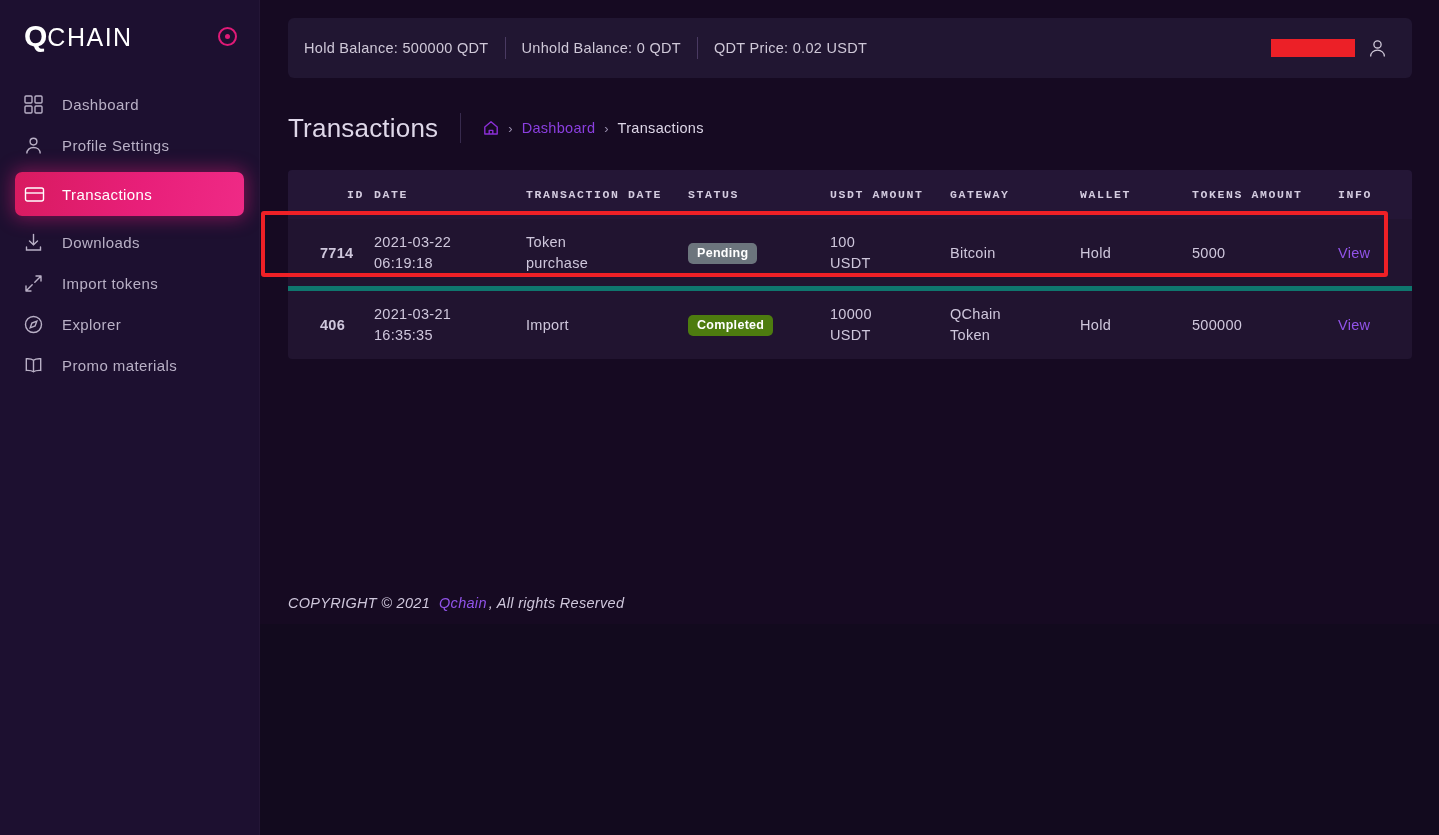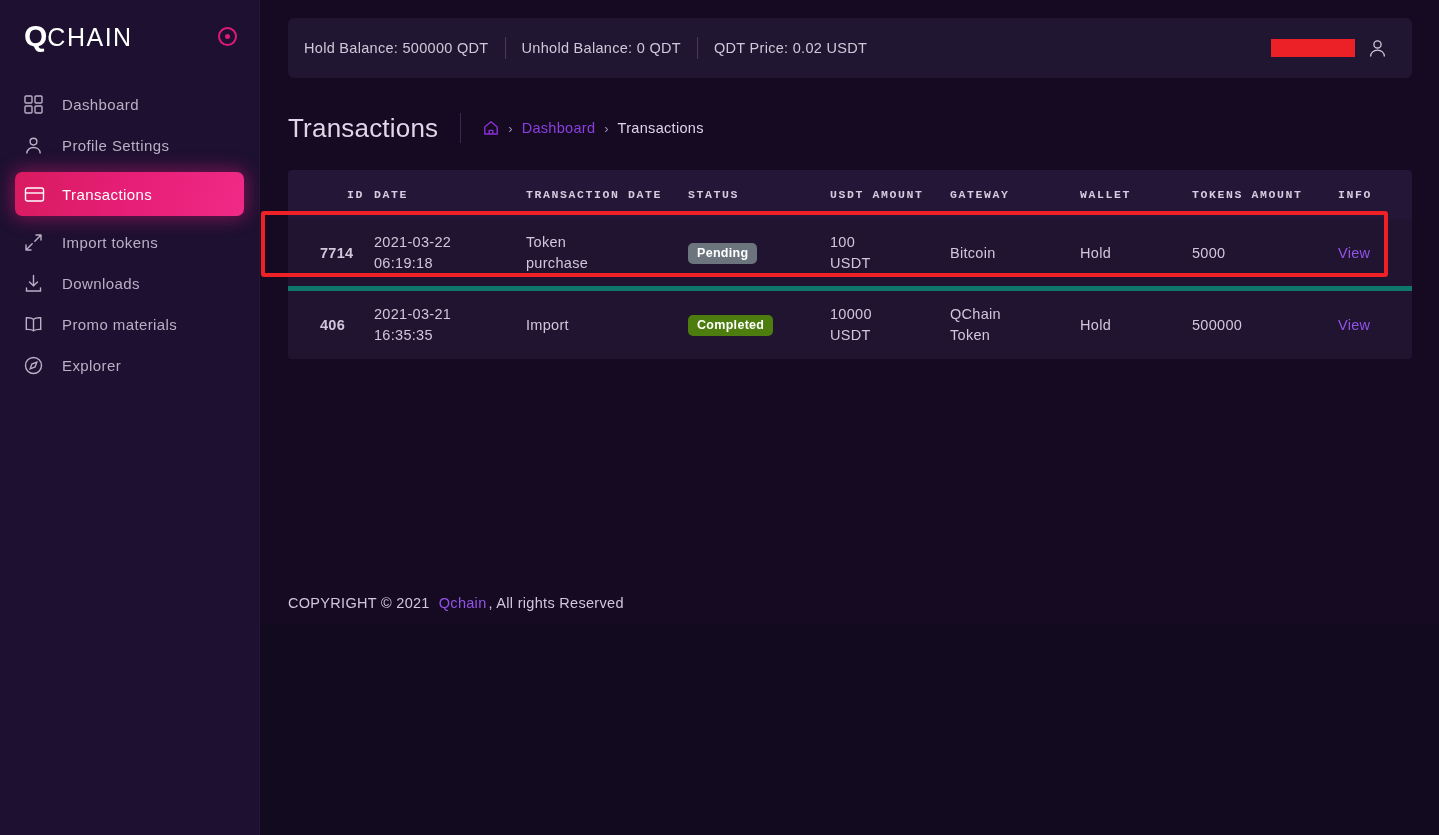--- a/index.html
+++ b/index.html
@@ -259,20 +259,21 @@
   .footer {
     position: absolute;
     left: 28px;
     bottom: 13px;
     color: #cfc7dc;
     font-size: 14.5px;
     font-weight: 300;
     letter-spacing: 0.3px;
     display: flex;
     align-items: center;
+    font-style: italic;
   }
   .footer .fo-link { color: #9153e8; padding: 0 2px 0 9px; }
 
   svg { display: block; }
 </style>
 </head>
 <body>
 
 <div id="app">
 
@@ -318,56 +319,56 @@
             <rect x="1.5" y="4" width="18" height="13" rx="2"></rect>
               <path d="M1.5 9h18"></path>
           </svg>
         </span>
         <span class="nav-label">Transactions</span>
       </div>
 
       <div class="nav-item">
         <span class="nav-icon">
           <svg width="19" height="19" viewBox="0 0 19 19" fill="none" stroke="currentColor" stroke-width="1.4" stroke-linecap="round">
-            <path d="M17 2l-6.2 6.2M17 2h-5M17 2v5"></path>
-              <path d="M2 17l6.2-6.2M2 17h5M2 17v-5"></path>
-          </svg>
-        </span>
-        <span class="nav-label">Import tokens</span>
-      </div>
-
-      <div class="nav-item">
-        <span class="nav-icon">
-          <svg width="19" height="19" viewBox="0 0 19 19" fill="none" stroke="currentColor" stroke-width="1.4" stroke-linecap="round">
             <path d="M9.5 1.5v10"></path>
               <path d="M5.5 8l4 3.8L13.5 8"></path>
               <path d="M2.5 14v3h14v-3"></path>
           </svg>
         </span>
         <span class="nav-label">Downloads</span>
       </div>
 
       <div class="nav-item">
         <span class="nav-icon">
+          <svg width="19" height="19" viewBox="0 0 19 19" fill="none" stroke="currentColor" stroke-width="1.4" stroke-linecap="round">
+            <path d="M17 2l-6.2 6.2M17 2h-5M17 2v5"></path>
+              <path d="M2 17l6.2-6.2M2 17h5M2 17v-5"></path>
+          </svg>
+        </span>
+        <span class="nav-label">Import tokens</span>
+      </div>
+
+      <div class="nav-item">
+        <span class="nav-icon">
+          <svg width="19" height="19" viewBox="0 0 19 19" fill="none" stroke="currentColor" stroke-width="1.4">
+            <circle cx="9.5" cy="9.5" r="8"></circle>
+              <path d="M12.8 6.2L7.9 8.1 6.2 12.8l4.9-1.9z"></path>
+          </svg>
+        </span>
+        <span class="nav-label">Explorer</span>
+      </div>
+
+      <div class="nav-item">
+        <span class="nav-icon">
           <svg width="19" height="19" viewBox="0 0 19 19" fill="none" stroke="currentColor" stroke-width="1.4">
             <path d="M9.5 4.2C7.8 2.9 5.4 2.6 2.3 2.8v11.6c3.1-.2 5.5.1 7.2 1.4 1.7-1.3 4.1-1.6 7.2-1.4V2.8c-3.1-.2-5.5.1-7.2 1.4z"></path>
             <path d="M9.5 4.2v11.6"></path>
           </svg>
         </span>
         <span class="nav-label">Promo materials</span>
-      </div>
-
-      <div class="nav-item">
-        <span class="nav-icon">
-          <svg width="19" height="19" viewBox="0 0 19 19" fill="none" stroke="currentColor" stroke-width="1.4">
-            <circle cx="9.5" cy="9.5" r="8"></circle>
-              <path d="M12.8 6.2L7.9 8.1 6.2 12.8l4.9-1.9z"></path>
-          </svg>
-        </span>
-        <span class="nav-label">Explorer</span>
       </div>
 
     </nav>
   </aside>
 
   <section id="main">
 
     <div class="topbar">
       <div class="balances">
         <span class="balance-text">Hold Balance: 500000 QDT</span>

